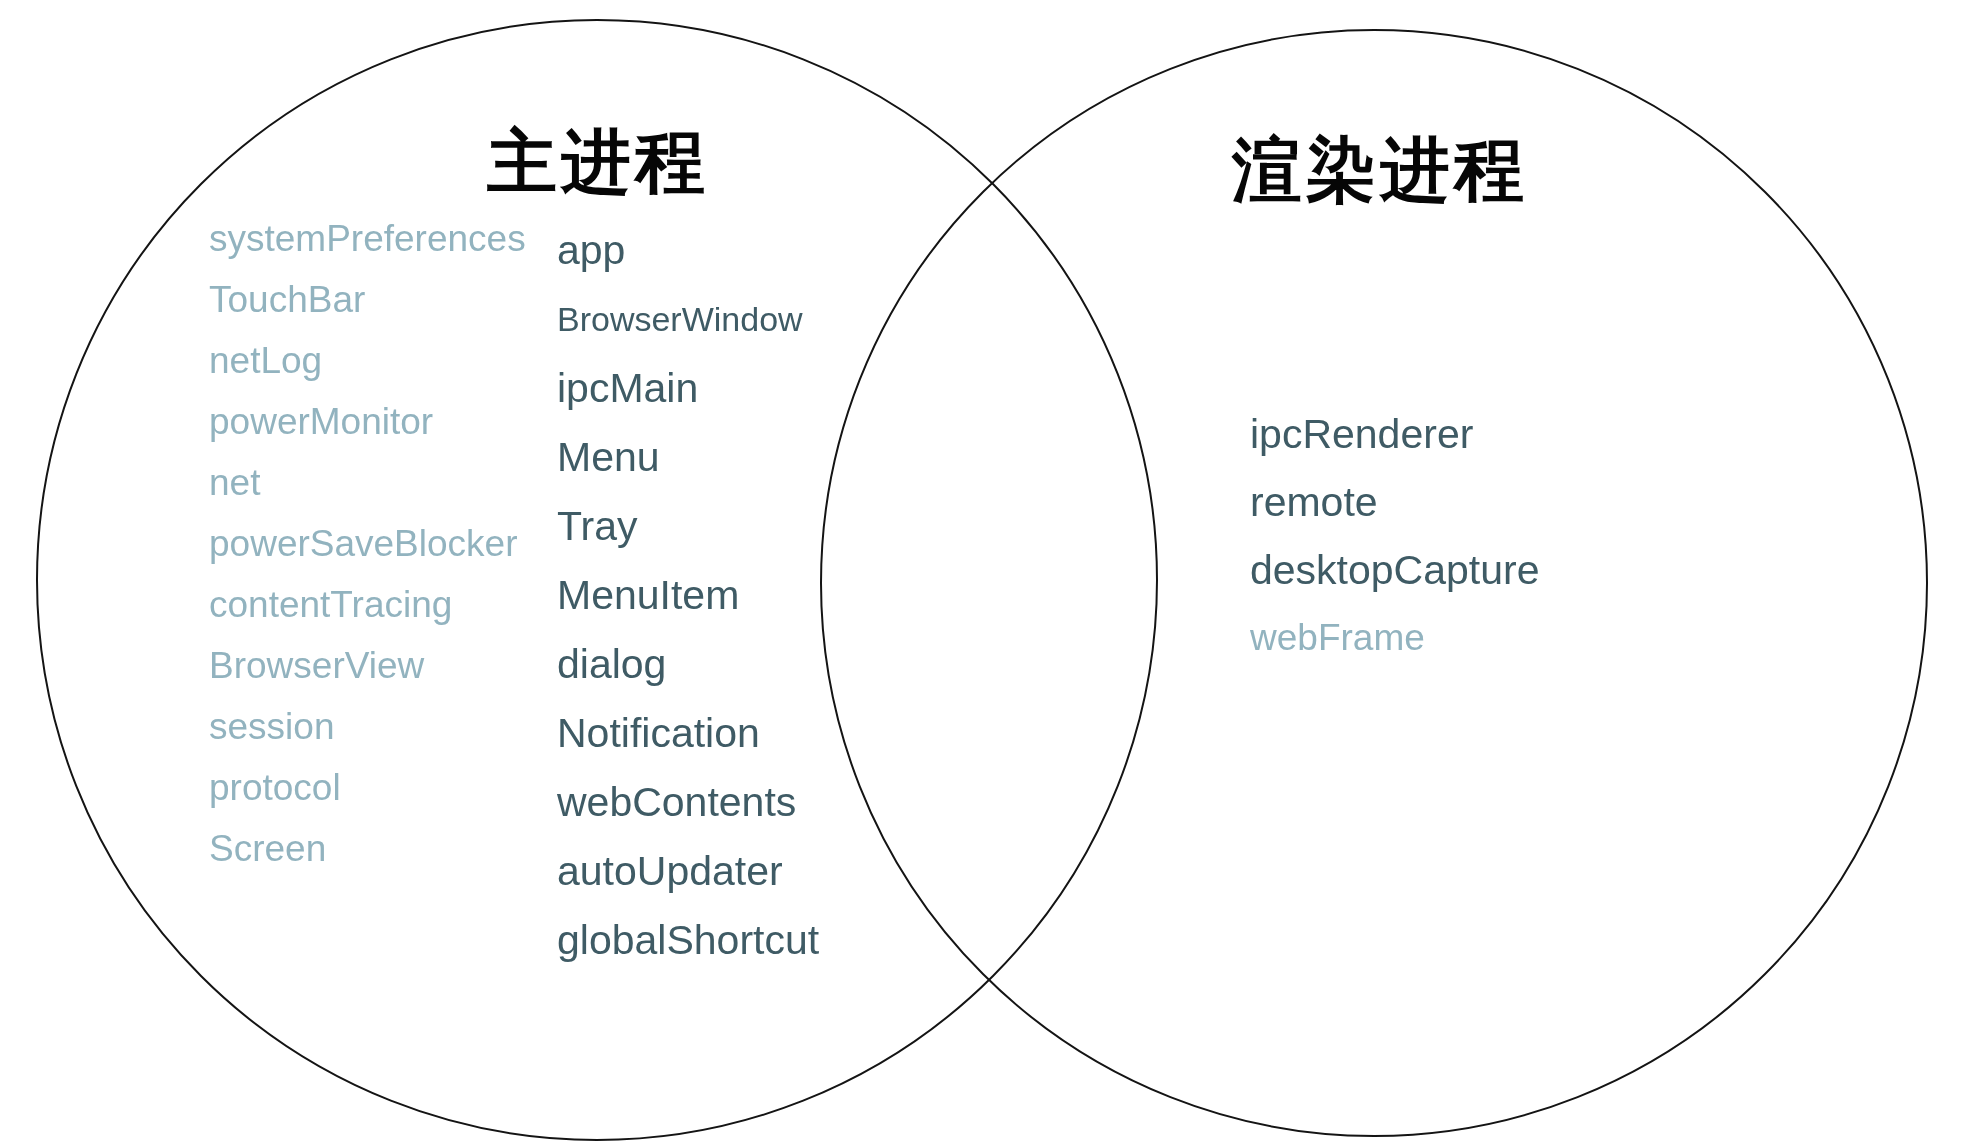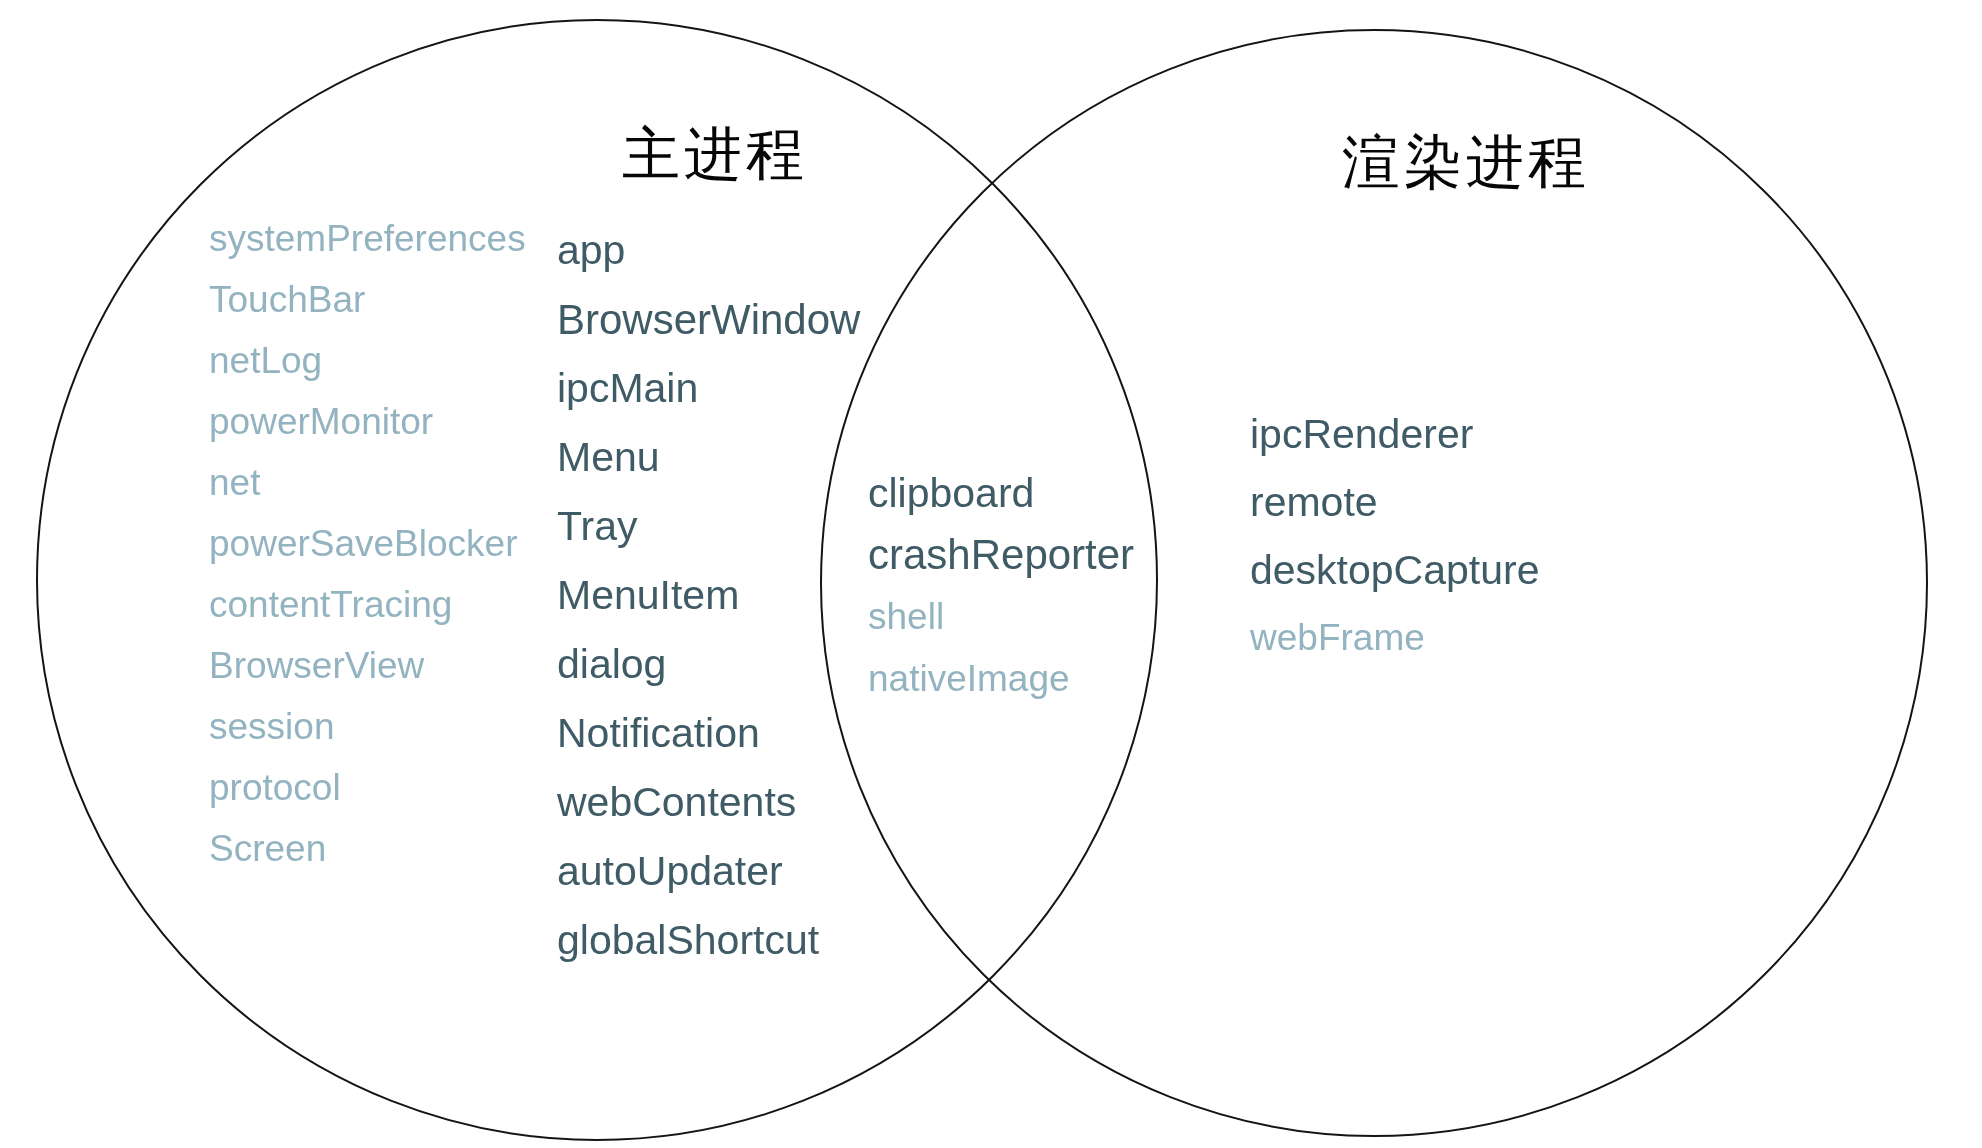--- a/index.html
+++ b/index.html
@@ -12,40 +12,40 @@
   html,body{margin:0;padding:0;}
   body{
     width:1982px;height:1148px;
     background:var(--bg);
     font-family:"Liberation Sans","DejaVu Sans",sans-serif;
     position:relative;overflow:hidden;
   }
   .stage{position:absolute;inset:0;width:1982px;height:1148px;}
   svg.venn{position:absolute;left:0;top:0;}
   .circle-title{
-    position:absolute;width:420px;text-align:right;
-    font-size:58px;font-weight:400;color:var(--title-text);
+    position:absolute;width:420px;text-align:center;
+    font-size:70px;font-weight:700;color:var(--title-text);
     letter-spacing:4px;white-space:nowrap;
   }
   .title-left{left:388px;top:116px;}
   .title-right{left:1170px;top:124px;}
   .col{position:absolute;display:flex;flex-direction:column;}
   .item{
     white-space:nowrap;display:flex;align-items:center;
     font-size:41px;color:var(--dark-text);
   }
   .col-light{left:185px;top:208px;margin-left:24px;}
   .col-light .item{height:61px;font-size:37px;color:var(--light-text);}
   .col-dark{left:557px;top:216px;}
   .col-dark .item{height:69px;}
   .col-overlap{left:868px;top:462px;}
   .col-overlap .item{height:62px;}
   .col-right{left:1250px;top:400px;}
   .col-right .item{height:68px;}
-  .item.small{font-size:42px;}
+  .item.small{font-size:34px;}
   .item.light{color:var(--light-text);font-size:37px;}
 </style>
 </head>
 <body>
 
 <div class="stage">
 
   <svg class="venn" width="1982" height="1148" viewBox="0 0 1982 1148">
     <circle cx="597" cy="580" r="560" fill="none" stroke="#141414" stroke-width="2"></circle>
     <circle cx="1374" cy="583" r="553" fill="none" stroke="#141414" stroke-width="2"></circle>
@@ -76,26 +76,20 @@
     <div class="item">Menu</div>
     <div class="item">Tray</div>
     <div class="item">MenuItem</div>
     <div class="item">dialog</div>
     <div class="item">Notification</div>
     <div class="item">webContents</div>
     <div class="item">autoUpdater</div>
     <div class="item">globalShortcut</div>
   </div>
 
-  <div class="col col-overlap">
-    <div class="item">clipboard</div>
-    <div class="item small">crashReporter</div>
-    <div class="item light">shell</div>
-    <div class="item light">nativeImage</div>
-  </div>
 
   <div class="col col-right">
     <div class="item">ipcRenderer</div>
     <div class="item">remote</div>
     <div class="item">desktopCapture</div>
     <div class="item light">webFrame</div>
   </div>
 
 </div>
 

